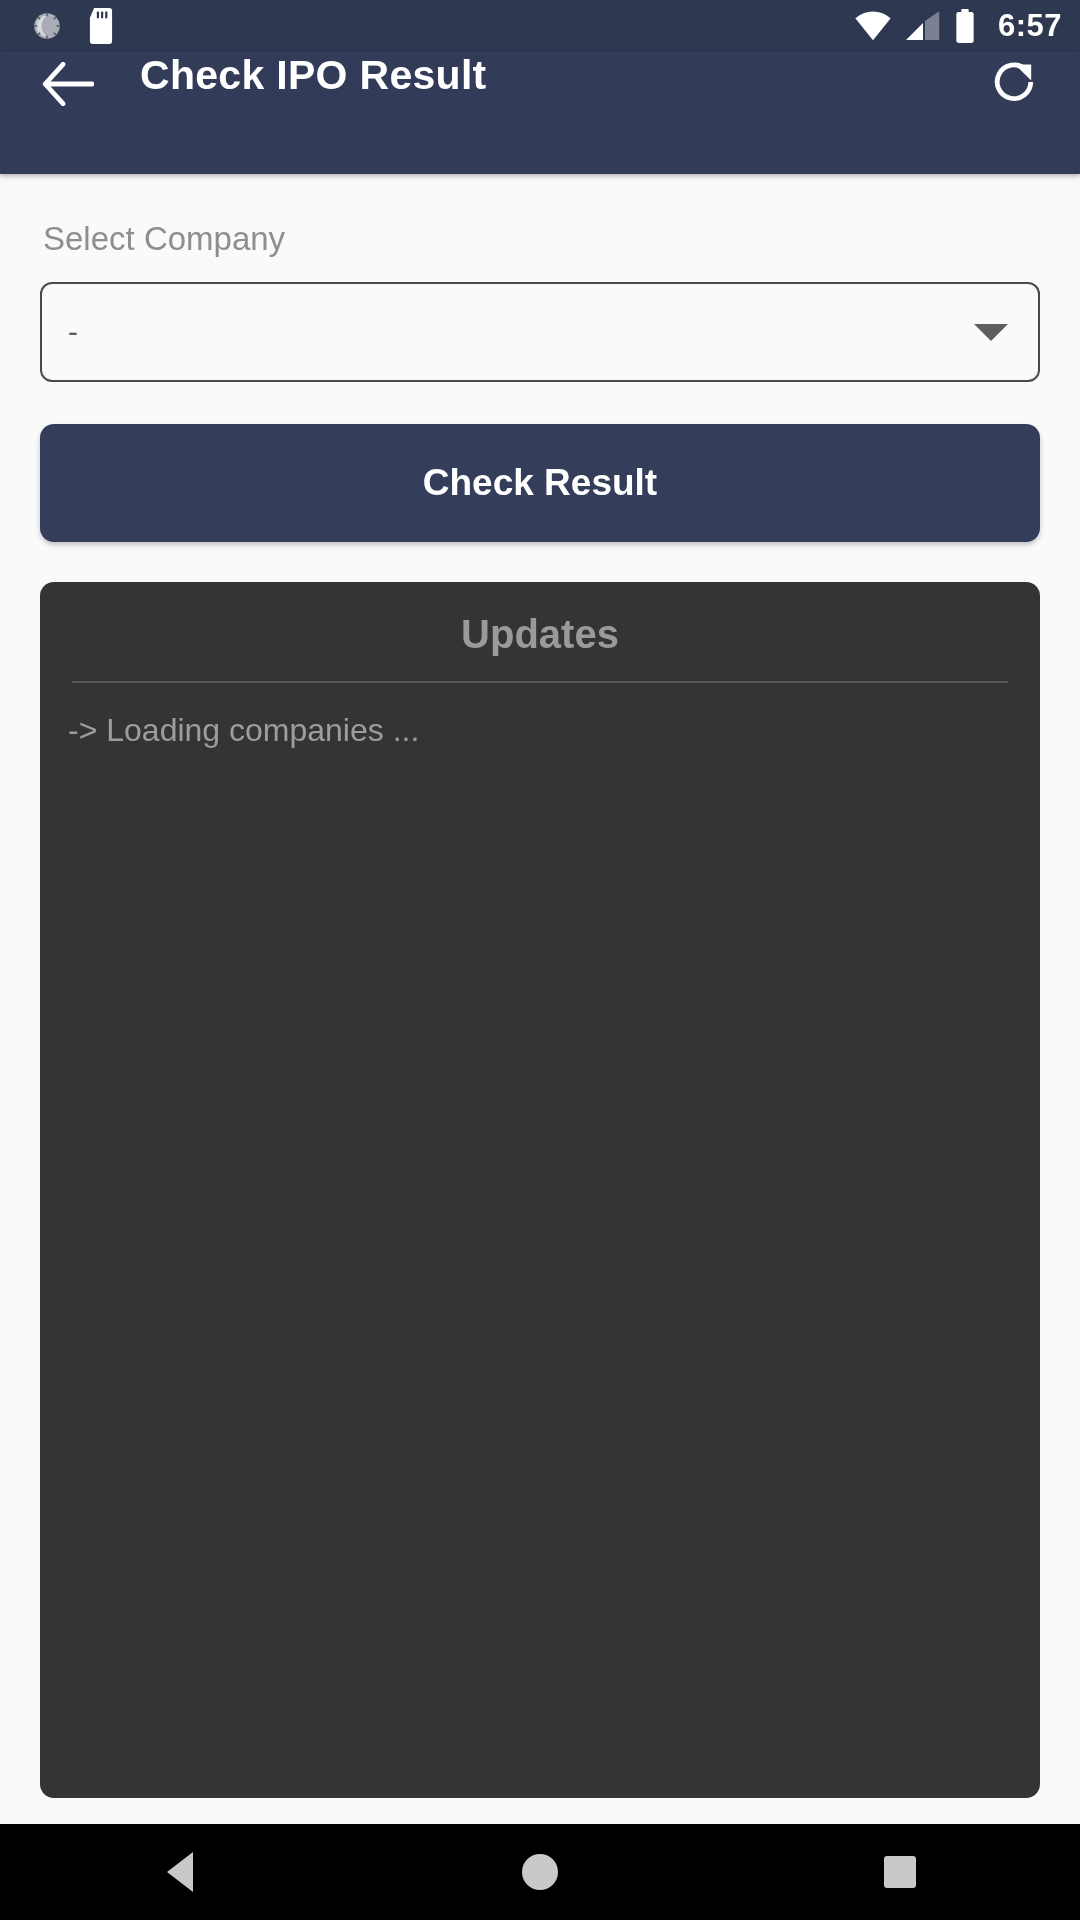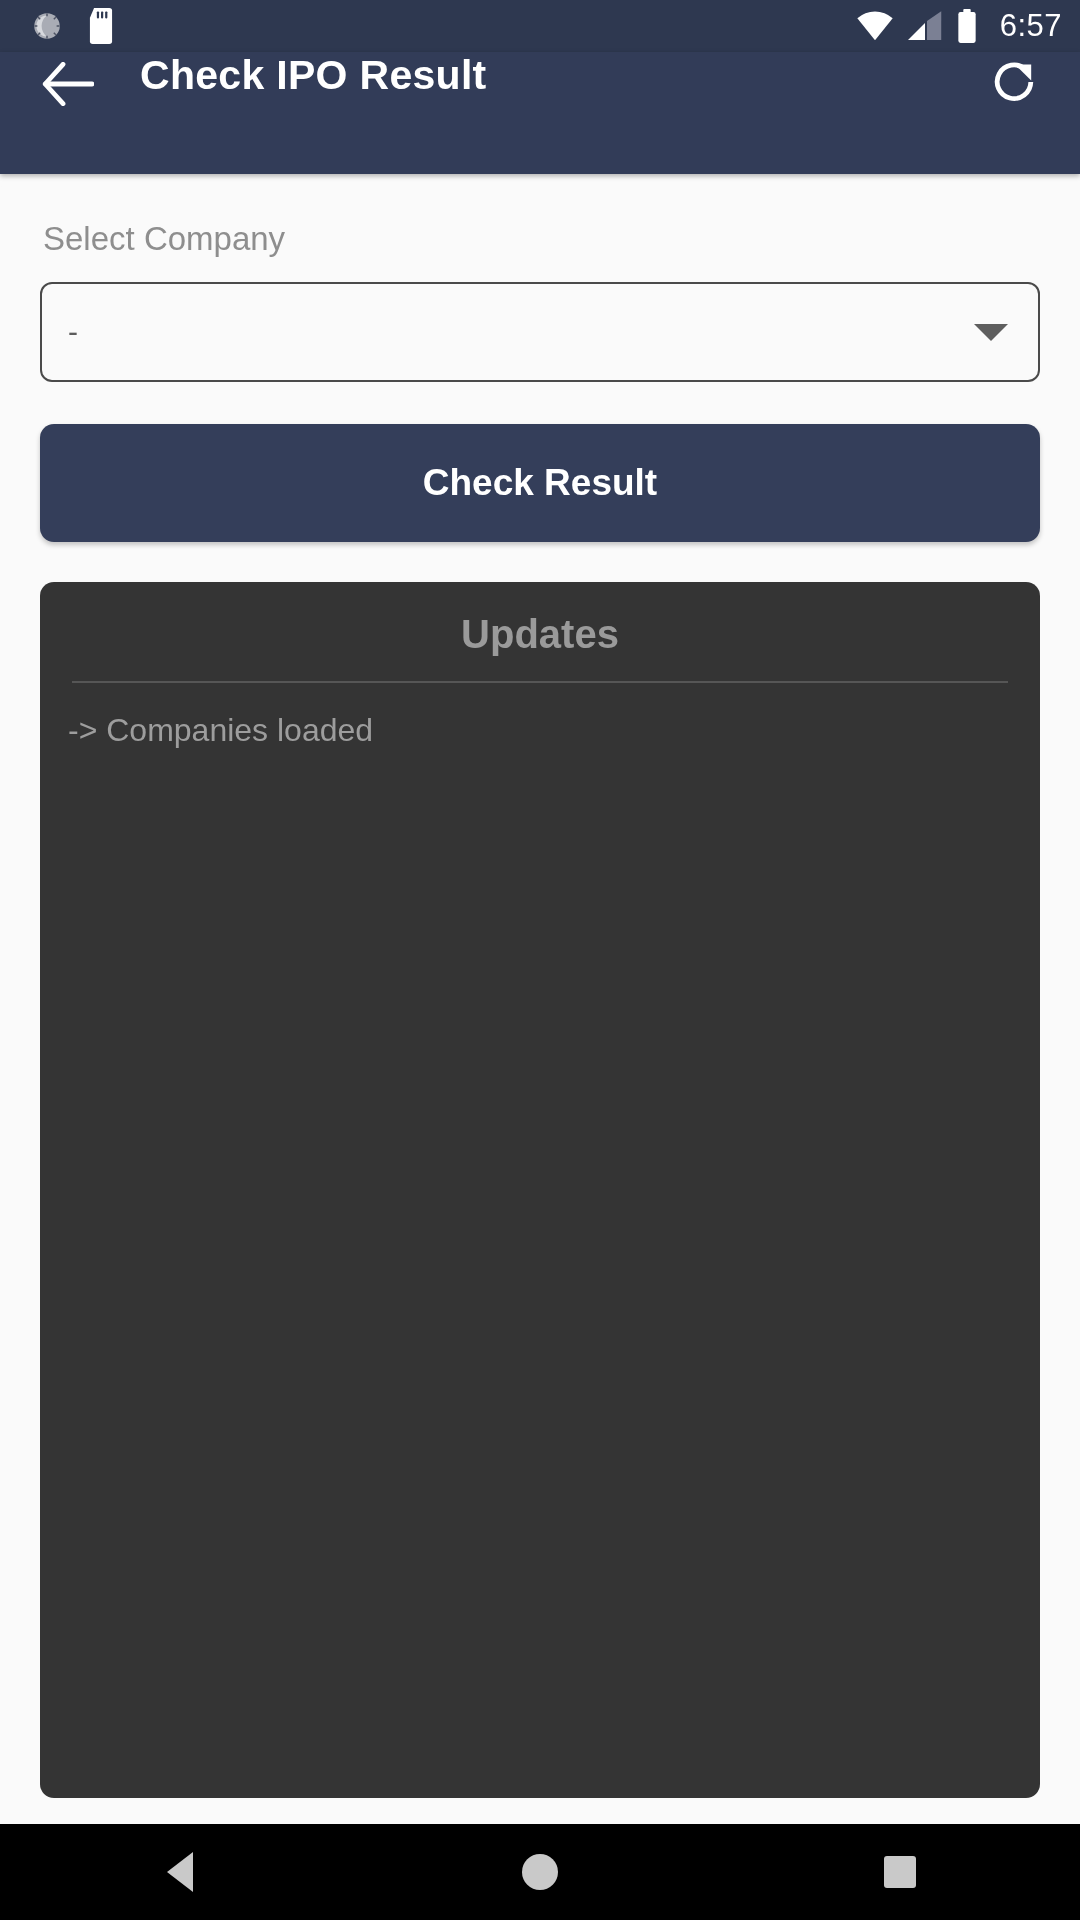--- a/index.html
+++ b/index.html
@@ -20,21 +20,21 @@
   .status-bar {
     height:52px; flex:0 0 52px;
     background:#2e3850;
     display:flex; align-items:center;
     padding:0 18px 0 30px;
     color:#fff;
   }
   .status-left { display:flex; align-items:center; gap:22px; }
   .status-right { margin-left:auto; display:flex; align-items:center; gap:14px; }
   .status-time {
-    font-size:31px; font-weight:400; color:#ffffff;
+    font-size:31px; font-weight:700; color:#ffffff;
     letter-spacing:0.5px; margin-left:8px;
   }
   .sb-icon { display:block; }
 
   
   .app-bar {
     height:122px; flex:0 0 122px;
     background:#323c58;
     display:flex; 
     padding:0 36px 0 36px;
@@ -243,21 +243,21 @@
       <span class="dropdown-value">-</span>
       <span class="dropdown-arrow"></span>
     </div>
 
     <button class="primary-button">Check Result</button>
 
     <div class="updates-panel">
       <div class="updates-title">Updates</div>
       <div class="updates-divider"></div>
       <div class="updates-log">
-        <div class="log-line">-&gt; Companies loaded</div>
+        <div class="log-line">-&gt; Loading companies ...</div>
       </div>
     </div>
 
   </div>
 
   <div class="nav-bar">
     <div class="nav-btn">
       <span class="nav-back"></span>
     </div>
     <div class="nav-btn">

